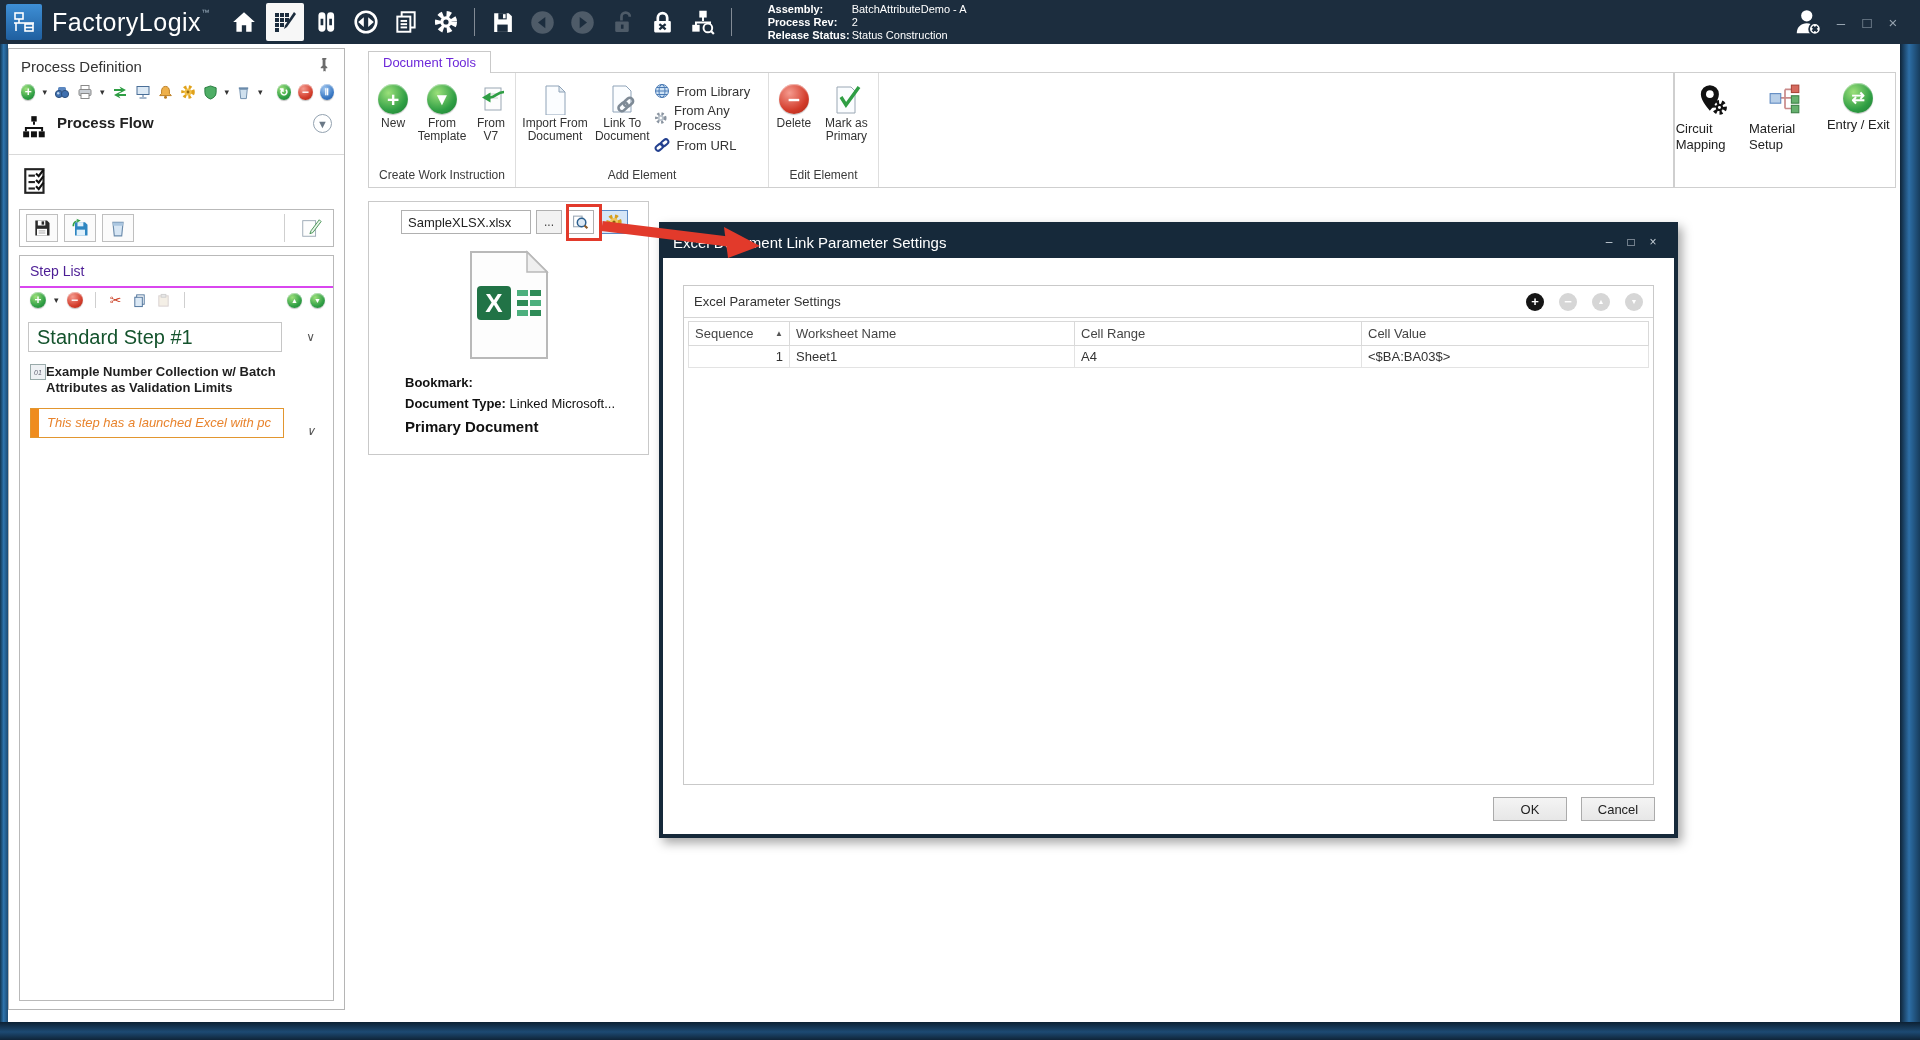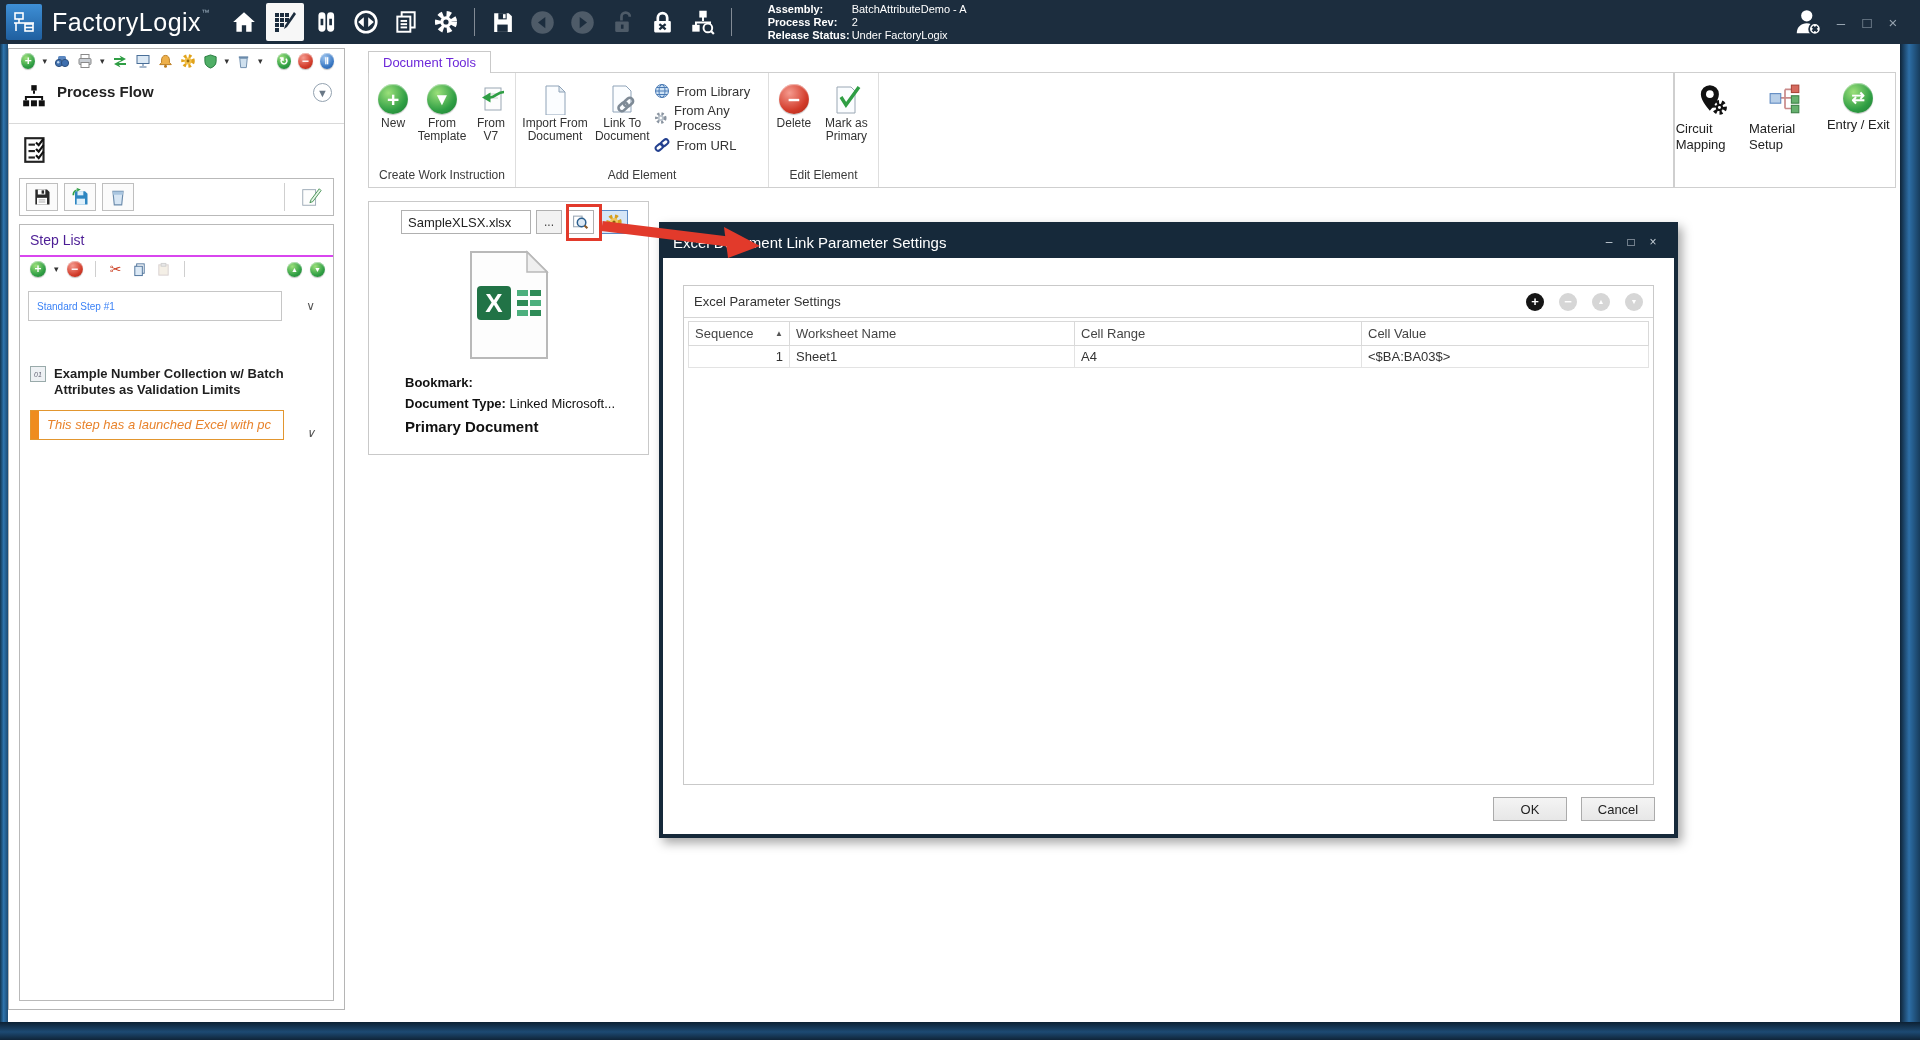--- a/index.html
+++ b/index.html
@@ -54,23 +54,23 @@
   .btnbox{margin:2px 10px;border:1px solid #b9b9b9;padding:4px 6px;display:flex;align-items:center;gap:6px;}
   .sqbtn{width:32px;height:28px;border:1px solid #bfbfbf;background:#fbfbfb;display:flex;align-items:center;justify-content:center;cursor:pointer;}
   .vline{width:1px;align-self:stretch;background:#cfcfcf;margin:0 4px;}
   .chk-row{display:flex;align-items:center;gap:8px;padding:14px 12px 10px 12px;}
   .chk-row input{width:14px;height:14px;}
   .chk-label{font-size:13px;color:#333;}
   .steplist{flex:1;margin:6px 10px 8px 10px;border:1px solid #b9b9b9;display:flex;flex-direction:column;min-height:0;}
   .sl-head{padding:7px 10px;font-size:14px;color:#4c1d95;border-bottom:2px solid #d946ef;}
   .sl-tools{display:flex;align-items:center;gap:8px;padding:4px 8px 6px 10px;}
   .sl-inputrow{display:flex;align-items:center;padding:8px 18px 6px 8px;justify-content:space-between;}
-  .sl-input{width:254px;height:30px;border:1px solid #c6c6c6;font-size:10px;color:#3b82f6;padding:0 8px;font-family:"Liberation Sans",sans-serif;}
+  .sl-input{width:254px;height:30px;border:1px solid #c6c6c6;font-size:20px;color:#14532d;padding:0 8px;font-family:"Liberation Sans",sans-serif;}
   .chev{color:#555;font-size:12px;cursor:pointer;}
-  .step-item{display:flex;gap:8px;padding:6px 14px 4px 10px;margin-top:33px;}
+  .step-item{display:flex;padding:6px 14px 4px 10px;}
   .step-desc{font-size:13px;font-weight:bold;color:#1f1f1f;line-height:16px;}
   .warn-row{display:flex;align-items:flex-end;justify-content:space-between;padding:8px 18px 4px 10px;font-style:italic;}
   .warn-box{display:flex;width:254px;height:30px;border:1px solid #e2962f;align-items:stretch;overflow:hidden;}
   .warn-strip{width:8px;background:#ef8c1e;flex:0 0 auto;}
   .warn-text{font-size:13px;color:#e8832c;line-height:28px;padding-left:8px;white-space:nowrap;overflow:hidden;}
 
   
   .main{position:absolute;left:346px;top:0;right:0;bottom:0;}
   .tab{position:absolute;left:14px;top:7px;height:22px;padding:0 14px;border:1px solid #c9c9c9;border-bottom:none;background:#fff;font-size:13px;color:#6d28d9;display:flex;align-items:center;z-index:2;cursor:pointer;}
   .ribbon{position:absolute;left:14px;top:28px;width:1306px;height:116px;border:1px solid #cfcfcf;background:#fff;display:flex;}
@@ -239,21 +239,21 @@
             <rect x="3" y="15.5" width="5" height="4.5"></rect>
           </g>
           <circle cx="16.5" cy="17.5" r="4" fill="#1c2d3e" stroke="#fff" stroke-width="1.8"></circle>
           <line x1="19.4" y1="20.4" x2="22" y2="23" stroke="#fff" stroke-width="2"></line>
         </svg>
     </div>
     <div class="tb-sep"></div>
     <div class="tb-info">
       <div><b>Assembly:</b><span>BatchAttributeDemo - A</span></div>
       <div><b>Process Rev:</b><span>2</span></div>
-      <div><b>Release Status:</b><span>Under FactoryLogix</span></div>
+      <div><b>Release Status:</b><span>Status Construction</span></div>
     </div>
     <div class="tb-right">
       <div class="tb-ico">
         <svg width="30" height="30" viewBox="0 0 24 24">
             <circle cx="11" cy="7" r="4.5" fill="#fff"></circle>
             <path d="M3 21c0-5 3.6-8 8-8s8 3 8 8z" fill="#fff"></path>
             <circle cx="17.5" cy="17.5" r="4.6" fill="#fff" stroke="#1c2d3e" stroke-width="1.4"></circle>
             <path d="M15.6 15.6l3.8 3.8m0-3.8l-3.8 3.8" stroke="#1c2d3e" stroke-width="2"></path>
           </svg>
       </div>
@@ -263,20 +263,26 @@
     </div>
   </div>
 
   <div class="frame-left"></div>
   <div class="frame-right"></div>
   <div class="frame-bottom"></div>
 
   <div class="content">
 
     <aside class="lpanel">
+      <div class="lp-head">
+        <span class="lp-title">Process Definition</span>
+        <span><svg width="15" height="15" viewBox="0 0 16 16">
+              <path d="M6 1h4v1.5l-1 .5v6l2 2v1H9.2v3.5L8 15l-1.2 .5V12H4v-1l2-2v-6l-1-.5z" fill="#6b6b6b"></path>
+            </svg></span>
+      </div>
       <div class="lp-tools">
         <span class="circ green s16">+</span>
         <span class="caret">▾</span>
         <span class="mini">
             <svg width="16" height="16" viewBox="0 0 16 16">
               <rect x="4" y="3" width="8" height="4" rx="1.5" fill="#5b87c0"></rect>
               <circle cx="5" cy="10" r="3.6" fill="#3f6fae" stroke="#2c4f7d"></circle>
               <circle cx="11" cy="10" r="3.6" fill="#3f6fae" stroke="#2c4f7d"></circle>
               <circle cx="4.2" cy="9.2" r="1.2" fill="#bcd4ee"></circle>
             </svg>

